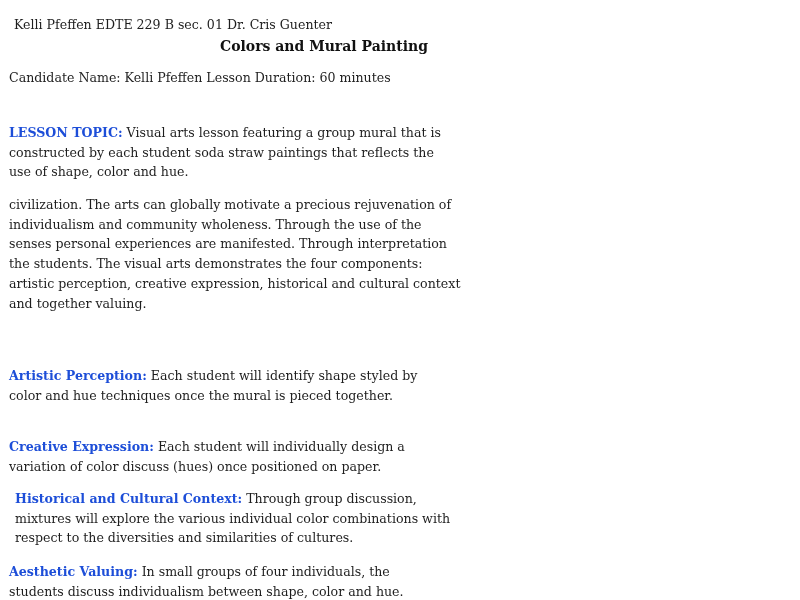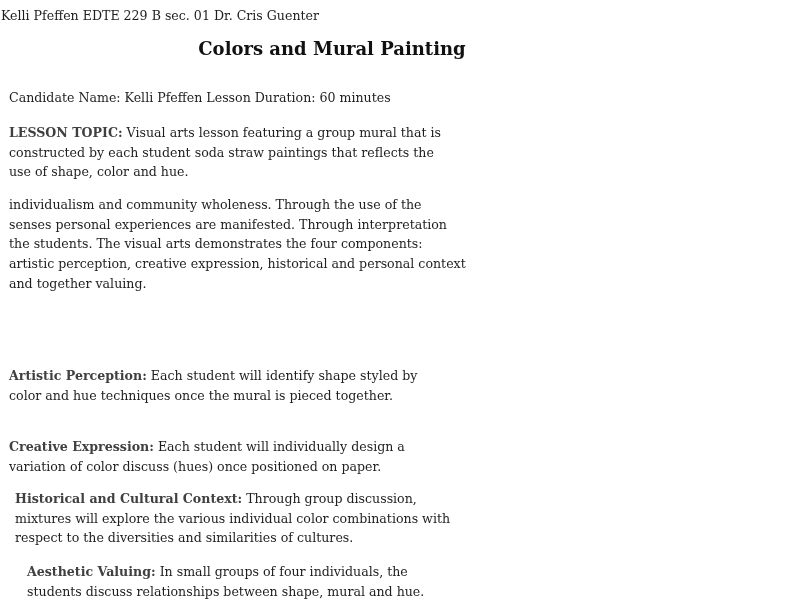--- a/index.html
+++ b/index.html
@@ -1,74 +1,75 @@
 <!DOCTYPE html>
 <html><head>
 <meta charset="utf-8">
 <style>
   html, body { margin: 0; padding: 0; background: #ffffff; }
   body {
     width: 800px; height: 600px; overflow: hidden; position: relative;
     font-family: "DejaVu Serif", serif;
     font-size: 12.6px; color: #1e1e1e;
   }
-  .line { position: absolute; left: 1px; white-space: nowrap; line-height: 19.7px; }
+  .line { position: absolute; left: 14px; white-space: nowrap; line-height: 19.7px; margin-top: 9px; }
   .title {
     position: absolute; left: 0; width: 648px; text-align: center;
-    font-weight: bold; font-size: 18px; color: #111; top: 38px;
-    padding-left: 8px;
+    font-weight: bold; font-size: 14px; color: #111; top: 38px;
+    padding-left: 0;
   }
   .title span { position: relative; left: 0; }
-  b { color: #404040; }
+  b { color: #1d4ed8; }
   .para { position: absolute; left: 9px; line-height: 19.7px; white-space: nowrap; }
   .para .ln { display: block; }
 </style>
 </head>
 <body>
 
 <div>
 
   <div class="line" style="top:6px;">Kelli Pfeffen EDTE 229 B sec. 01 Dr. Cris Guenter</div>
 
   <div class="title">
     <span style="left:0px;">Colors and Mural Painting</span>
   </div>
 
-  <div class="para" style="top:88px;">
+  <div class="para" style="top:68px;">
     <span class="ln">Candidate Name: Kelli Pfeffen Lesson Duration: 60 minutes</span>
   </div>
 
   <div class="para" style="top:123px;">
     <span class="ln"><b>LESSON TOPIC:</b><span> Visual arts lesson featuring a group mural that is</span></span>
     <span class="ln">constructed by each student soda straw paintings that reflects the</span>
     <span class="ln">use of shape, color and hue.</span>
   </div>
 
   <div class="para" style="top:195px;">
+    <span class="ln">civilization. The arts can globally motivate a precious rejuvenation of</span>
     <span class="ln">individualism and community wholeness. Through the use of the</span>
     <span class="ln">senses personal experiences are manifested. Through interpretation</span>
     <span class="ln">the students. The visual arts demonstrates the four components:</span>
-    <span class="ln">artistic perception, creative expression, historical and personal context</span>
+    <span class="ln">artistic perception, creative expression, historical and cultural context</span>
     <span class="ln">and together valuing.</span>
   </div>
 
   <div class="para" style="top:366px;">
     <span class="ln"><b>Artistic Perception:</b><span> Each student will identify shape styled by</span></span>
     <span class="ln">color and hue techniques once the mural is pieced together.</span>
   </div>
 
   <div class="para" style="top:437px;">
     <span class="ln"><b>Creative Expression:</b><span> Each student will individually design a</span></span>
     <span class="ln">variation of color discuss (hues) once positioned on paper.</span>
   </div>
 
   <div class="para" style="top:489px;margin-left:6px;">
     <span class="ln"><b>Historical and Cultural Context:</b><span> Through group discussion,</span></span>
     <span class="ln">mixtures will explore the various individual color combinations with</span>
     <span class="ln">respect to the diversities and similarities of cultures.</span>
   </div>
 
-  <div class="para" style="top:562px;margin-left:18px;">
+  <div class="para" style="top:562px;">
     <span class="ln"><b>Aesthetic Valuing:</b><span> In small groups of four individuals, the</span></span>
-    <span class="ln">students discuss relationships between shape, mural and hue.</span>
+    <span class="ln">students discuss individualism between shape, color and hue.</span>
   </div>
 
 </div>
 
 </body></html>

